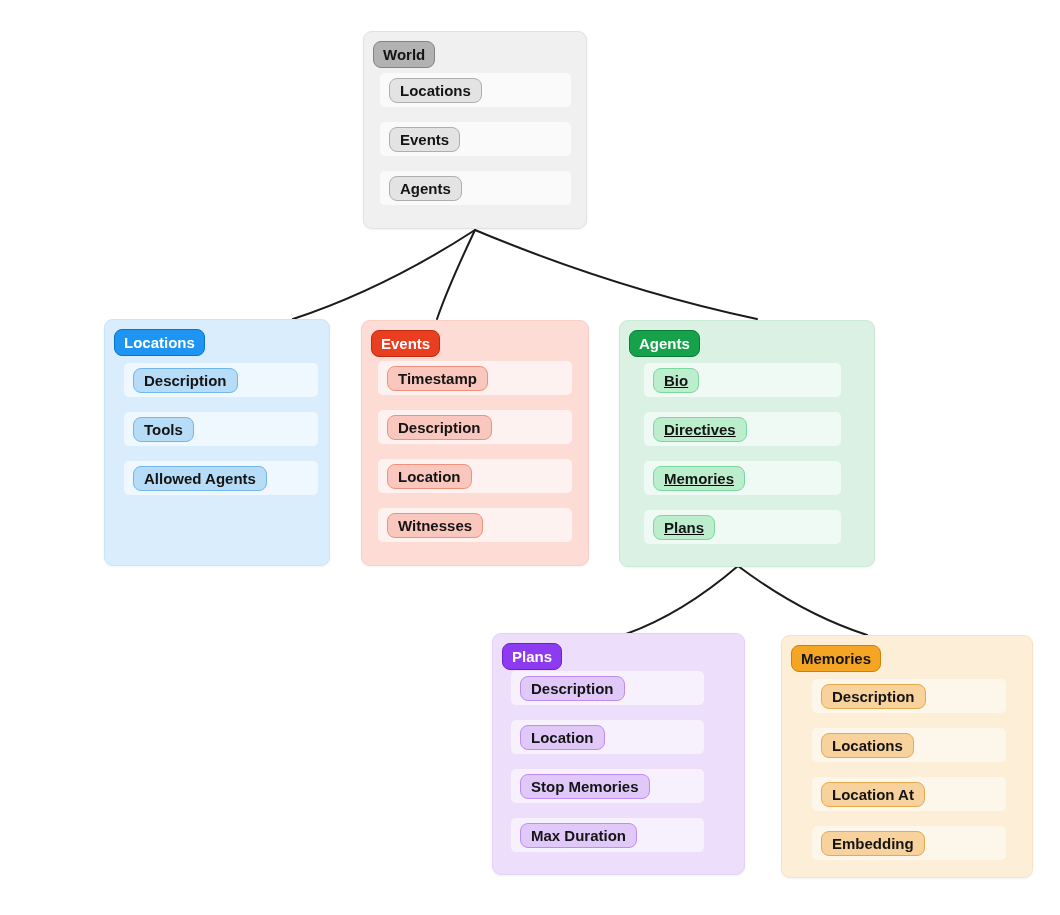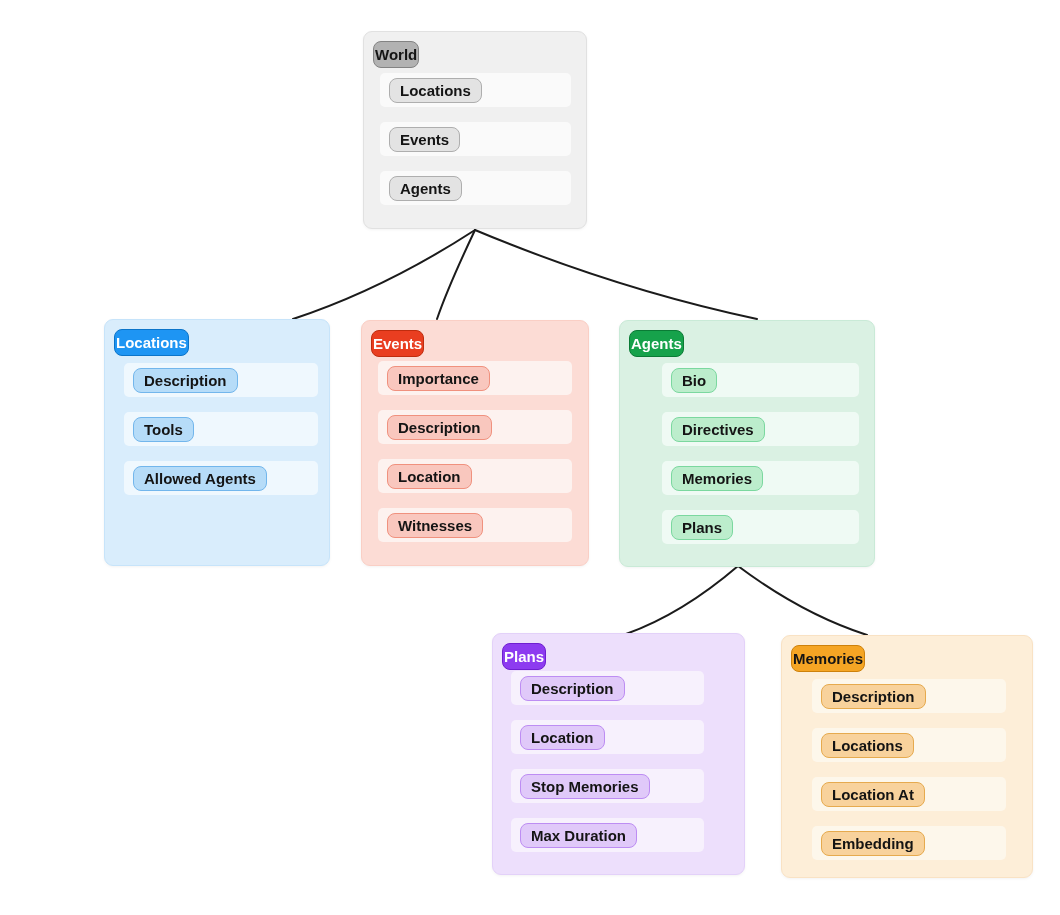--- a/index.html
+++ b/index.html
@@ -20,21 +20,21 @@
     position:absolute;z-index:1;
     background:var(--box-bg);
     border:1px solid var(--box-border);
     border-radius:9px;
     box-shadow:0 1px 3px rgba(0,0,0,0.05);
   }
   .title-pill{
     position:absolute;top:9px;left:9px;
     display:inline-block;
     font-size:15px;font-weight:700;line-height:21px;
-    padding:2px 1px;
+    padding:2px 9px;
     border-radius:8px;
     background:var(--title-bg);
     border:1.5px solid var(--title-border);
     color:var(--title-text);
     white-space:nowrap;
   }
   .rows{
     position:absolute;
     display:flex;flex-direction:column;gap:15px;
   }
@@ -51,21 +51,21 @@
     background:var(--pill-bg);
     border:1.5px solid var(--pill-border);
     color:var(--pill-text);
     white-space:nowrap;
   }
 
   
   .n-world    .rows{top:41px;left:16px;width:191px;}
   .n-locations.node .rows{top:43px;left:19px;width:194px;}
   .n-events   .rows{top:40px;left:16px;width:194px;}
-  .n-agents   .rows{top:42px;left:42px;width:197px;}
+  .n-agents   .rows{top:42px;left:24px;width:197px;text-decoration:underline;}
   .n-plans    .rows{top:37px;left:18px;width:193px;}
   .n-memories .rows{top:43px;left:30px;width:194px;}
 </style>
 </head>
 <body style="background: rgb(255, 255, 255);">
 
 <svg class="edges" width="1060" height="915">
   <path class="edge" d="M 475,230 Q 384,289 293,319" stroke="#1b1b1b"></path>
   <path class="edge" d="M 475,230 Q 448,287 437,319" stroke="#1b1b1b"></path>
   <path class="edge" d="M 475,230 Q 616,289 757,319" stroke="#1b1b1b"></path>
@@ -100,21 +100,21 @@
     <div class="row">
         <span class="pill">Allowed Agents</span>
       </div>
   </div>
 </div>
 
 <div class="node n-events" style="left: 361px; top: 320px; width: 228px; height: 246px; --box-bg: #fcdcd5; --box-border: #facfc5; --title-bg: #e93e20; --title-border: #bf2c0e; --title-text: #ffffff; --row-bg: #fdf2ef; --pill-bg: #f9c7be; --pill-border: #f0917e; --pill-text: #141414;">
   <span class="title-pill">Events</span>
   <div class="rows">
     <div class="row">
-        <span class="pill">Importance</span>
+        <span class="pill">Timestamp</span>
       </div>
     <div class="row">
         <span class="pill">Description</span>
       </div>
     <div class="row">
         <span class="pill">Location</span>
       </div>
     <div class="row">
         <span class="pill">Witnesses</span>
       </div>

